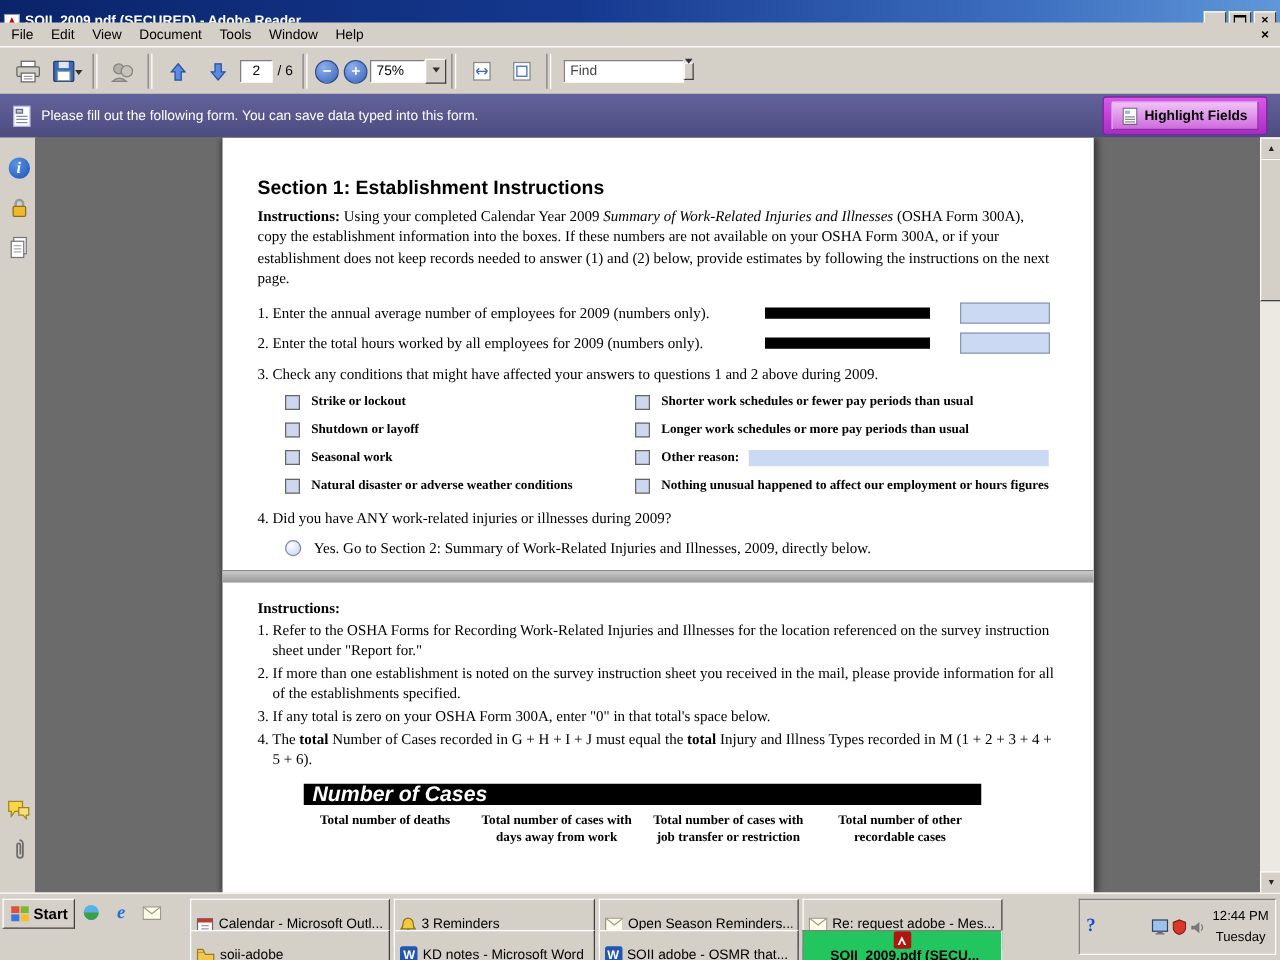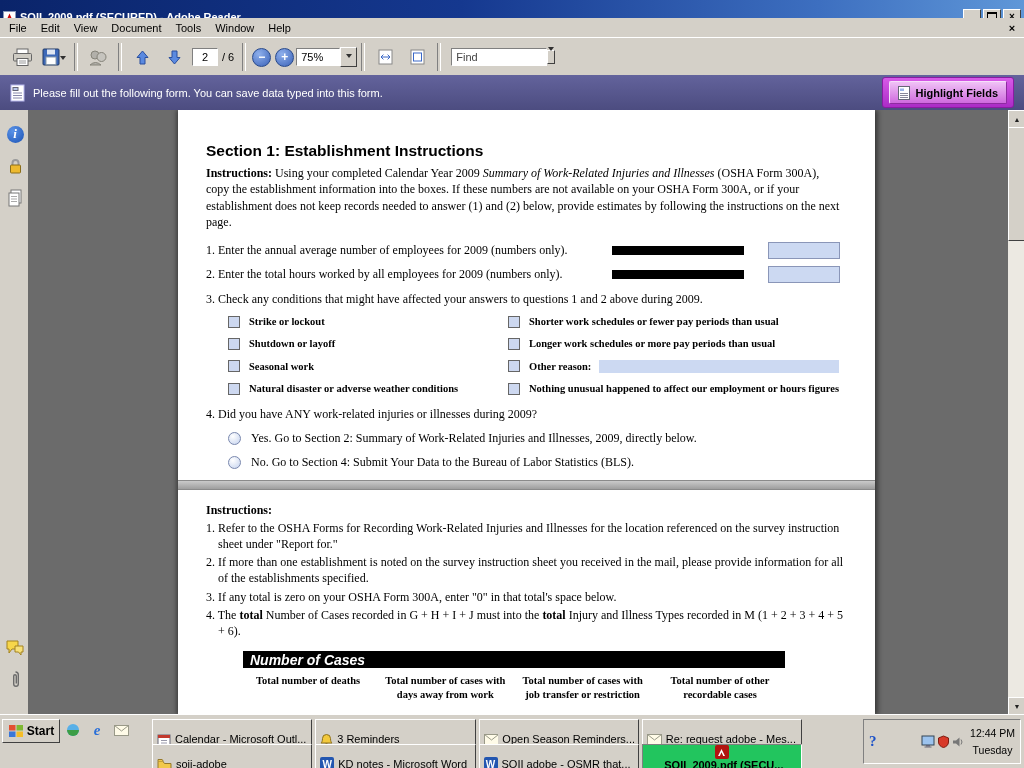--- a/index.html
+++ b/index.html
@@ -95,21 +95,21 @@
   .q4{margin:12px 0 9px;}
   .radio-row{display:flex;align-items:center;margin:0 0 9px 22px;}
   .radio{width:11px;height:11px;border-radius:50%;border:1px solid #7a88ae;flex:none;margin-right:10px;
          background:radial-gradient(circle at 35% 30%,#ffffff,#c4d2ee);}
   .divider{height:8px;background:linear-gradient(#cacaca,#9e9e9e);border-top:1px solid #8a8a8a;
            border-bottom:1px solid #8a8a8a;margin:10px -30px 13px -28px;}
   .instr-label{margin:0 0 2px;}
   .hang{margin:0 0 2px;padding-left:12px;text-indent:-12px;line-height:1.35;}
   .cases-bar{margin:12px 0 0 37px;width:542px;height:17px;background:#000;color:#fff;display:flex;align-items:center;
              padding-left:7px;box-sizing:border-box;font-family:"Liberation Sans",sans-serif;
-             font-weight:bold;font-style:italic;font-size:14px;}
+             font-weight:bold;font-style:italic;font-size:17px;}
   .cols,.boxes-row{margin-left:37px;width:542px;display:flex;justify-content:space-between;}
   .cols{margin-top:6px;}
   .col{width:130px;text-align:center;font-weight:bold;font-size:10.5px;line-height:1.3;}
 
   
   .taskbar{position:absolute;left:0;bottom:0;right:0;height:53px;background:#d4d0c8;border-top:1px solid #fff;}
   .start-btn{position:absolute;left:2px;top:4px;width:56px;height:22px;display:flex;align-items:center;
              justify-content:center;font-weight:bold;font-size:12px;}
   .start-btn svg{margin-right:3px;}
   .quicklaunch{position:absolute;left:64px;top:5px;height:20px;display:flex;align-items:center;gap:6px;}
@@ -346,32 +346,28 @@
                 <span class="check-label">Nothing unusual happened to affect our employment or hours figures</span>
               </span>
           </div>
 
           <p class="q4">4.  Did you have ANY work-related injuries or illnesses during 2009?</p>
 
           <div class="radio-row">
             <span class="radio"></span>
             <span>Yes. Go to Section 2: Summary of Work-Related Injuries and Illnesses, 2009, directly below.</span>
           </div>
-          <div class="radio-row">
-            <span class="radio"></span>
-            <span>No.   Go to Section 4: Submit Your Data to the Bureau of Labor Statistics (BLS).</span>
-          </div>
 
           <div class="divider"></div>
 
           <p class="instr-label"><b>Instructions:</b></p>
           <p class="hang">1. Refer to the OSHA Forms for Recording Work-Related Injuries and Illnesses for the location referenced on the survey instruction sheet under "Report for."</p>
           <p class="hang">2. If more than one establishment is noted on the survey instruction sheet you received in the mail, please provide information for all of the establishments specified.</p>
           <p class="hang">3. If any total is zero on your OSHA Form 300A, enter "0" in that total's space below.</p>
-          <p class="hang"><span>4. The </span><b>total</b><span> Number of Cases recorded in G + H + I + J must into the </span><b>total</b><span> Injury and Illness Types recorded in M (1 + 2 + 3 + 4 + 5 + 6).</span></p>
+          <p class="hang"><span>4. The </span><b>total</b><span> Number of Cases recorded in G + H + I + J must equal the </span><b>total</b><span> Injury and Illness Types recorded in M (1 + 2 + 3 + 4 + 5 + 6).</span></p>
 
           <div class="cases-bar">
             <span>Number of Cases</span>
           </div>
           <div class="cols">
             <span class="col">Total number of deaths</span>
             <span class="col">Total number of cases with days away from work</span>
             <span class="col">Total number of cases with job transfer or restriction</span>
             <span class="col">Total number of other recordable cases</span>
           </div>

